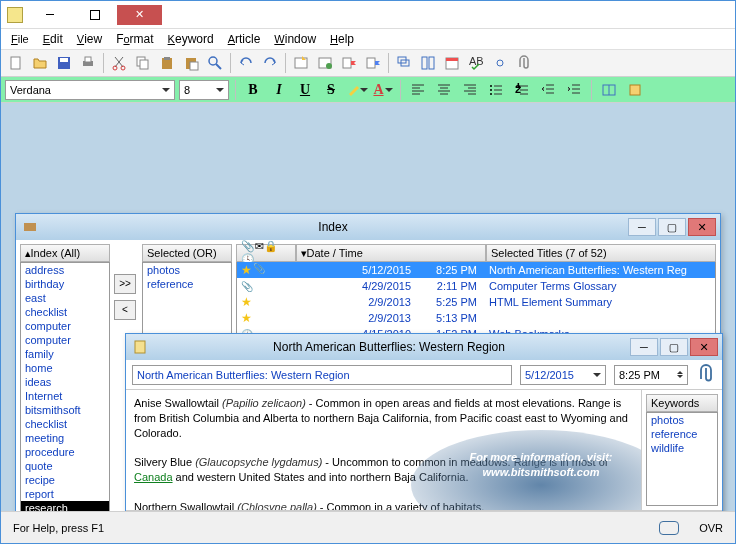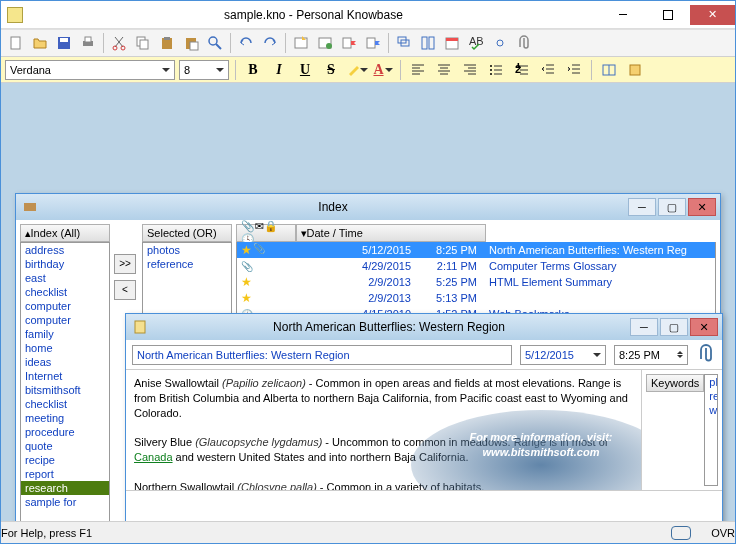--- a/index.html
+++ b/index.html
@@ -14,41 +14,41 @@
 .wc.max::before{content:"";width:8px;height:8px;border:1px solid #000}
 .wc.close{background:#c75050;color:#fff;width:45px}
 .wc.close::before{content:"✕";font-size:11px}
 .menubar{height:20px;background:#fff;display:flex;align-items:center;padding:0 4px;gap:2px}
 .menu-item{padding:2px 6px;font-size:12px}
 .menu-item u{text-decoration:underline}
 .toolbar{height:28px;background:#f4f4f4;border-top:1px solid #e0e0e0;border-bottom:1px solid #d0d0d0;display:flex;align-items:center;padding:0 4px;gap:2px}
 .tb{width:22px;height:22px;display:flex;align-items:center;justify-content:center}
 .tb svg{width:16px;height:16px}
 .sep{width:1px;height:20px;background:#c0c0c0;margin:0 2px}
-.format-bar{height:26px;background:#fef9c3;border-bottom:1px solid #d0d0d0;display:flex;align-items:center;padding:0 4px;gap:4px}
+.format-bar{height:26px;background:#86efac;border-bottom:1px solid #d0d0d0;display:flex;align-items:center;padding:0 4px;gap:4px}
 .font-sel{width:170px;height:20px;border:1px solid #999;background:#fff;padding:0 4px;display:flex;align-items:center;justify-content:space-between}
 .size-sel{width:50px;height:20px;border:1px solid #999;background:#fff;padding:0 4px;display:flex;align-items:center;justify-content:space-between}
 .fbtn{width:22px;height:22px;display:flex;align-items:center;justify-content:center;font-family:"Times New Roman";font-size:14px;font-weight:bold}
 .mdi-area{flex:1;background:#bcd4e6;position:relative;overflow:hidden}
-.statusbar{height:22px;background:#f0f0f0;border-top:1px solid #d0d0d0;display:flex;align-items:center;padding:0 0;font-size:12px}
+.statusbar{height:32px;background:#f0f0f0;border-top:1px solid #d0d0d0;display:flex;align-items:center;padding:0 12px;font-size:12px}
 .status-right{margin-left:auto;display:flex;gap:20px;align-items:center}
 
 .child-win{position:absolute;background:#fff;border:1px solid #4a90d9;display:flex;flex-direction:column;box-shadow:2px 2px 6px rgba(0,0,0,0.2)}
 .child-title{height:26px;background:linear-gradient(#d7e7f5,#b2d0e8);display:flex;align-items:center;padding-left:6px}
 .child-title-text{flex:1;text-align:center;font-size:12px}
 .child-controls{display:flex;gap:2px;padding-right:4px}
 .cc{width:28px;height:18px;background:#e6eef7;border:1px solid #9bb8d4;display:flex;align-items:center;justify-content:center}
 .cc.close2{background:#e07878;border-color:#c05050}
 
 .index-win{left:14px;top:110px;width:706px;height:356px}
 .index-body{flex:1;display:flex;padding:4px;gap:4px;overflow:hidden}
 .col-header{height:18px;background:linear-gradient(#f8f8f8,#e0e0e0);border:1px solid #b0b0b0;display:flex;align-items:center;padding:0 4px;font-size:11px}
 .listbox{border:1px solid #999;background:#fff;overflow-y:auto}
 .listbox-item{padding:1px 4px;color:#1040c0;font-size:11px;white-space:nowrap}
-.listbox-item.sel{background:#4d7c0f;color:#fff}
+.listbox-item.sel{background:#000000;color:#fff}
 .idx-col1{width:90px;display:flex;flex-direction:column}
 .idx-btn-col{width:24px;display:flex;flex-direction:column;justify-content:flex-start;padding-top:30px;gap:6px}
 .idx-btn{width:22px;height:20px;border:1px solid #999;background:#f0f0f0;text-align:center;font-size:10px;line-height:18px}
 .idx-col2{width:90px;display:flex;flex-direction:column}
 .idx-main{flex:1;display:flex;flex-direction:column}
 .idx-main-head{display:flex}
 .idx-iconcol{width:60px}
 .idx-datecol{width:190px}
 .idx-titlecol{flex:1}
 .idx-rows{border:1px solid #999;border-top:none;background:#fff;flex:1}
@@ -66,44 +66,53 @@
 .article-win{left:124px;top:230px;width:598px;height:274px;z-index:10}
 .art-head{height:30px;display:flex;align-items:center;padding:3px 6px;gap:8px;border-bottom:1px solid #ccc}
 .art-title-field{flex:1;height:20px;border:1px solid #999;background:#fff;padding:0 4px;color:#1040c0;display:flex;align-items:center}
 .art-date{width:86px;height:20px;border:1px solid #999;background:#fff;color:#1040c0;display:flex;align-items:center;padding:0 4px;justify-content:space-between}
 .art-time{width:74px;height:20px;border:1px solid #999;background:#fff;display:flex;align-items:center;padding:0 4px;justify-content:space-between}
 .art-body{flex:1;display:flex;overflow:hidden}
 .art-text{flex:1;padding:6px 8px;font-size:11px;line-height:1.35;overflow:hidden;border-right:1px solid #ccc;position:relative}
 .art-text b{font-weight:normal}
 .art-text i{color:#333}
 .art-text .lk{color:#108020;text-decoration:underline}
-.art-kw{width:80px;display:flex;flex-direction:row;padding:4px}
+.art-kw{width:80px;display:flex;flex-direction:column;padding:4px}
 .art-attach{height:96px;border-top:1px solid #ccc;background:#fff;display:flex;align-items:center;padding:4px;gap:12px;overflow-x:auto}
 .promo{position:absolute;right:-30px;bottom:-30px;width:260px;height:110px;background:radial-gradient(ellipse,rgba(80,120,160,0.9),rgba(80,120,160,0));color:#fff;font-style:italic;font-weight:bold;font-size:13px;text-align:center;padding-top:20px;border-radius:50%;pointer-events:none}
 .dd{width:0;height:0;border-left:4px solid transparent;border-right:4px solid transparent;border-top:4px solid #333}
 .spin{display:flex;flex-direction:column;gap:1px}
 .spin div{width:0;height:0;border-left:3px solid transparent;border-right:3px solid transparent}
 .spin .up{border-bottom:3px solid #333}
 .spin .dn{border-top:3px solid #333}
 .link-icon{width:20px;height:14px;border:1.5px solid #4070a0;border-radius:4px;position:relative}
 </style>
 </head>
 <body>
 
 <div class="main-window">
   <div class="titlebar">
     <div class="titlebar-icon"></div>
-    <div class="titlebar-text">sample.kno - Personal Knowbase</div>
     <div class="win-controls">
       <div class="wc min"></div>
       <div class="wc max"></div>
       <div class="wc close"></div>
     </div>
   </div>
 
+  <div class="menubar">
+    <div class="menu-item"><u>F</u><span>ile</span></div>
+    <div class="menu-item"><u>E</u>dit</div>
+    <div class="menu-item"><u>V</u>iew</div>
+    <div class="menu-item">F<u>o</u>rmat</div>
+    <div class="menu-item"><u>K</u>eyword</div>
+    <div class="menu-item"><u>A</u>rticle</div>
+    <div class="menu-item"><u>W</u>indow</div>
+    <div class="menu-item"><u>H</u>elp</div>
+  </div>
 
   <div class="toolbar">
     <div class="tb">
         <svg viewBox="0 0 16 16">
           <rect x="3" y="2" width="9" height="12" fill="#fff" stroke="#888"></rect>
         </svg>
       </div>
     <div class="tb">
         <svg viewBox="0 0 16 16">
           <path d="M2 4h4l1 2h7v7H2z" fill="#f5d070" stroke="#b08020"></path>
@@ -351,20 +360,21 @@
           <div class="col-header">Selected (OR)</div>
           <div class="listbox" id="kw-sel" style="flex:1">
               <div class="listbox-item">photos</div>
               <div class="listbox-item">reference</div>
             </div>
         </div>
         <div class="idx-main">
           <div class="idx-main-head">
             <div class="col-header idx-iconcol" style="gap:2px">📎✉🔒🕓</div>
             <div class="col-header idx-datecol">▾ <span>Date / Time</span></div>
+            <div class="col-header idx-titlecol">Selected Titles (7 of 52)</div>
           </div>
           <div class="idx-rows" id="idx-rows">
               <div class="idx-row sel">
                 <div class="ic">
                   <span class="star">★</span>
                   <span class="clip">📎</span>
                 </div>
                 <div class="dt">5/12/2015</div>
                 <div class="tm">8:25 PM</div>
                 <div class="ti">North American Butterflies: Western Reg</div>

